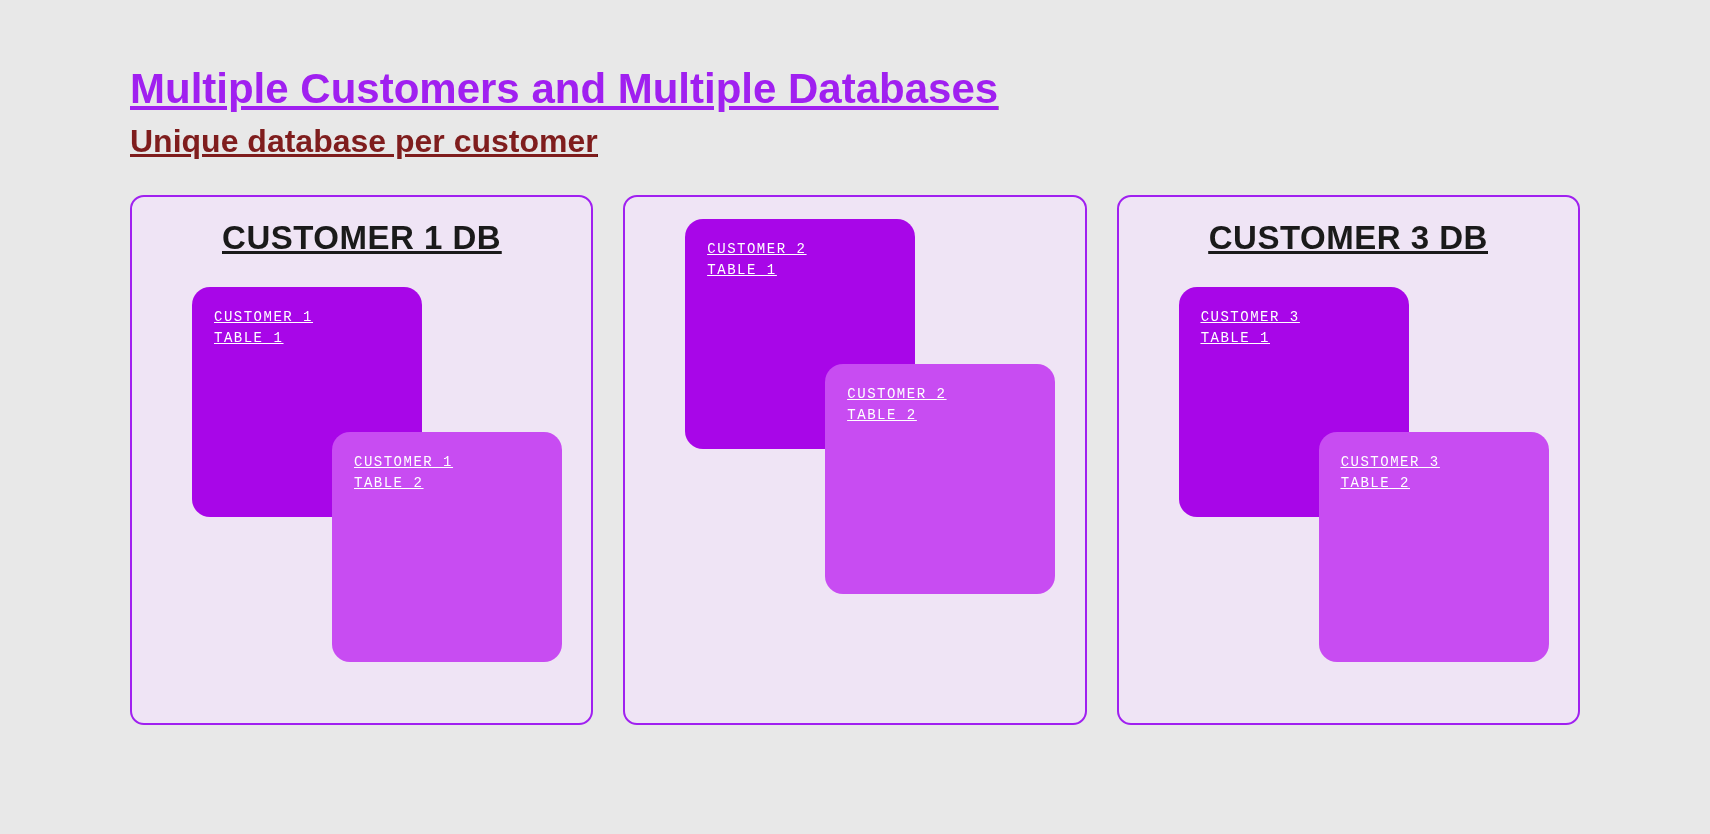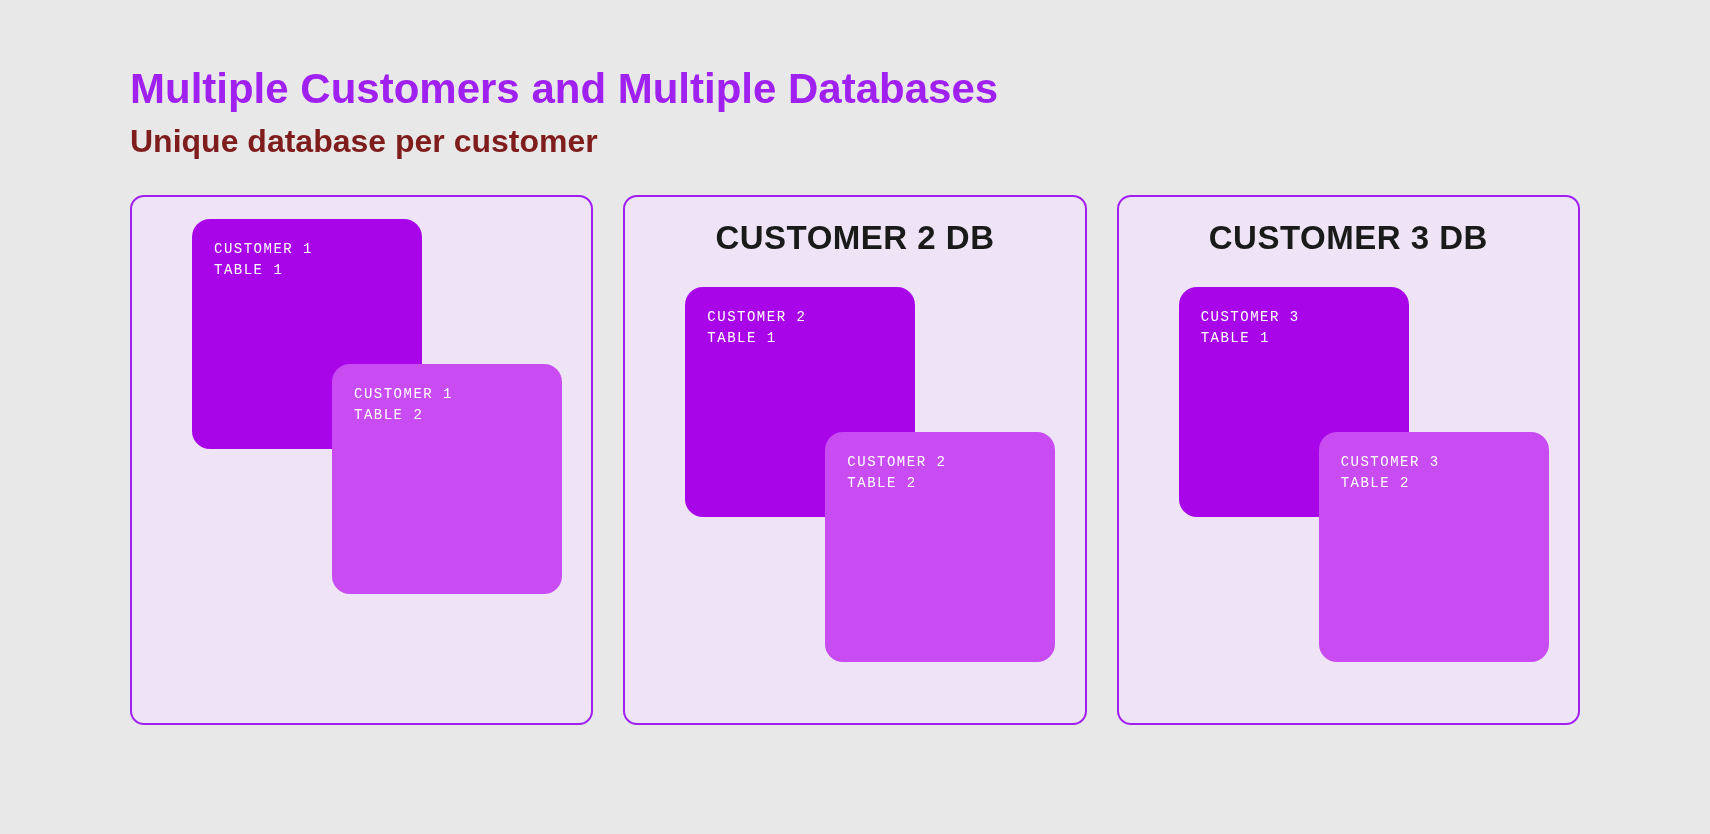--- a/index.html
+++ b/index.html
@@ -1,18 +1,19 @@
 <!DOCTYPE html>
 <html><head>
   <meta charset="utf-8">
   <style>
     * {
       margin: 0;
       padding: 0;
       box-sizing: border-box;
+      text-decoration: underline;
     }
     body {
       background: #e8e8e8;
       font-family: 'Segoe UI', -apple-system, BlinkMacSystemFont, sans-serif;
       width: 1710px;
       height: 834px;
       padding: 65px 130px;
     }
     .title {
       color: #a020f0;
@@ -78,34 +79,34 @@
   </style>
 </head>
 <body>
 
 <h1 class="title">Multiple Customers and Multiple Databases</h1>
 <h2 class="subtitle">Unique database per customer</h2>
 
 <div class="db-row">
 
   <div class="db-box">
+    <div class="db-title">CUSTOMER 1 DB</div>
     <div class="tables-wrap">
       <div class="table-card dark">
         <div>CUSTOMER 1</div>
         <div>TABLE 1</div>
       </div>
       <div class="table-card light">
         <div>CUSTOMER 1</div>
         <div>TABLE 2</div>
       </div>
     </div>
   </div>
 
   <div class="db-box">
-    <div class="db-title">CUSTOMER 2 DB</div>
     <div class="tables-wrap">
       <div class="table-card dark">
         <div>CUSTOMER 2</div>
         <div>TABLE 1</div>
       </div>
       <div class="table-card light">
         <div>CUSTOMER 2</div>
         <div>TABLE 2</div>
       </div>
     </div>

